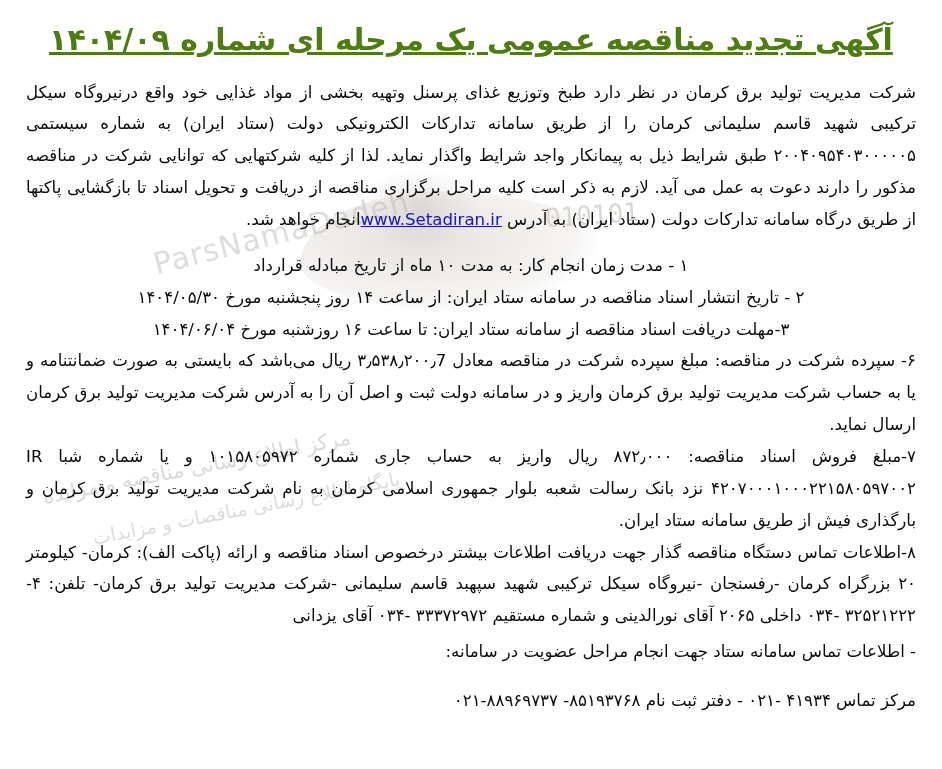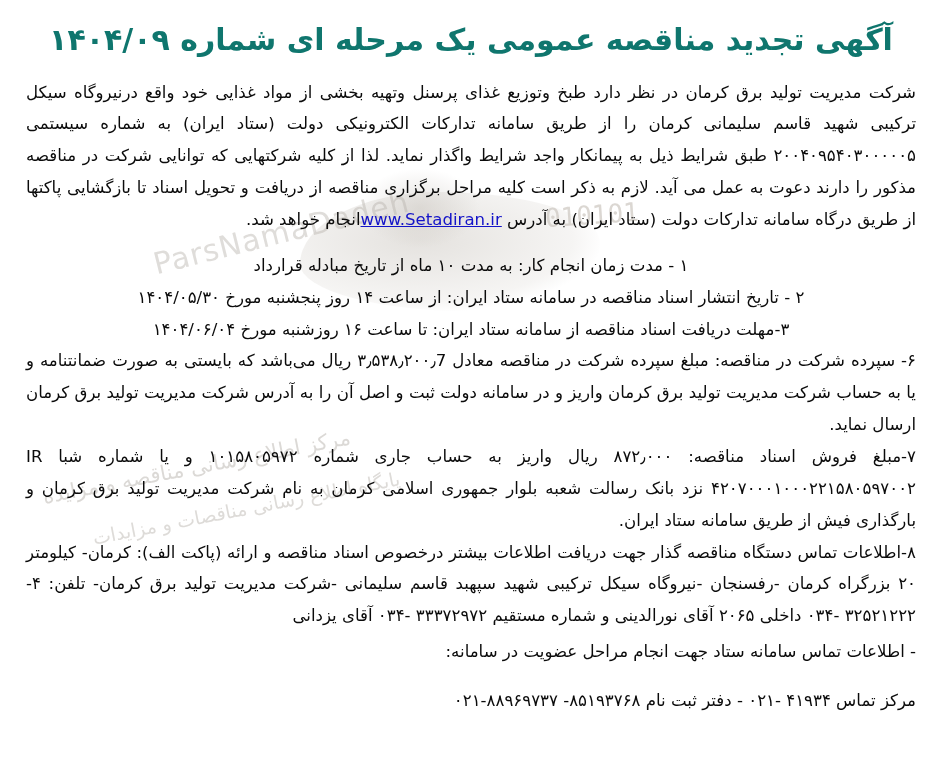--- a/index.html
+++ b/index.html
@@ -80,21 +80,22 @@
     pointer-events: none;
   }
 
   h1.title {
     margin: 2px 0 16px 0;
     text-align: center;
     font-size: 30px;
     font-weight: bold;
     line-height: 1.35;
     letter-spacing: 0px;
-    color: #0f766e;
+    color: #4d7c0f;
+    text-decoration: underline;
   }
   .body-text {
     position: relative;
     z-index: 2;
     font-size: 16.6px;
     line-height: 1.92;
     text-align: justify;
     text-align-last: right;
   }
   .para {

